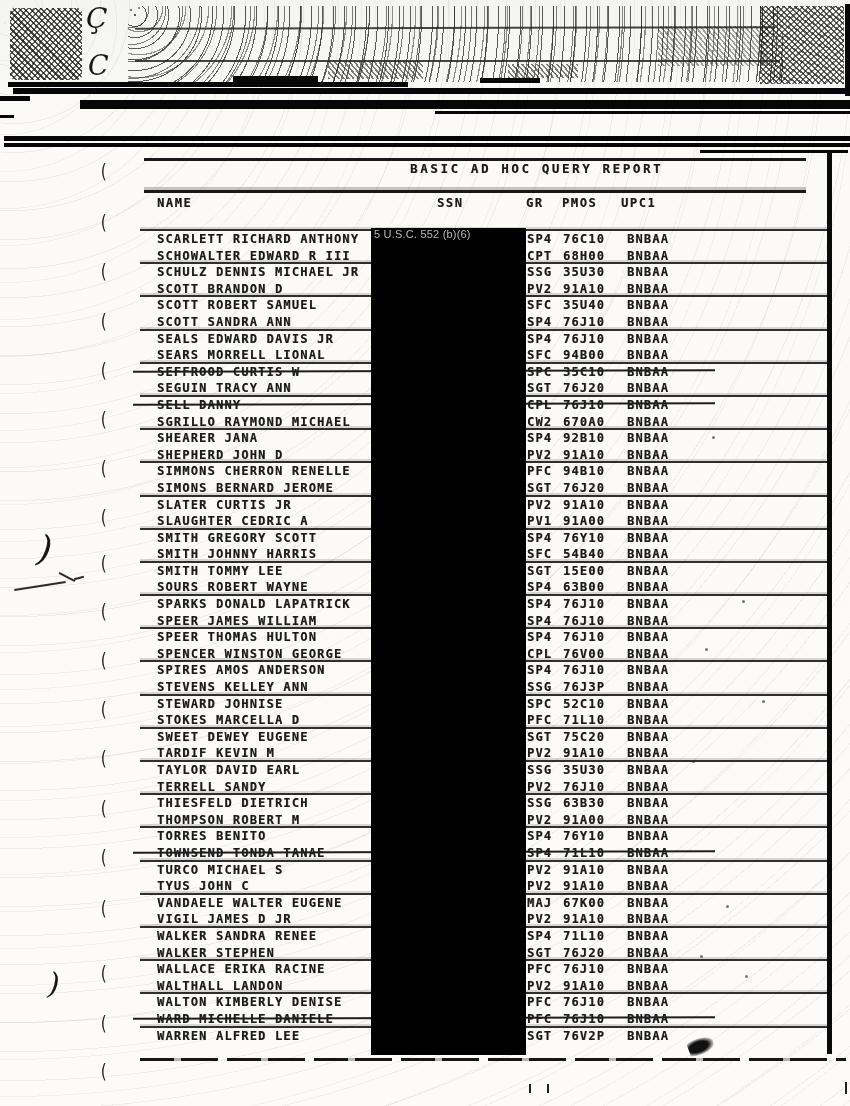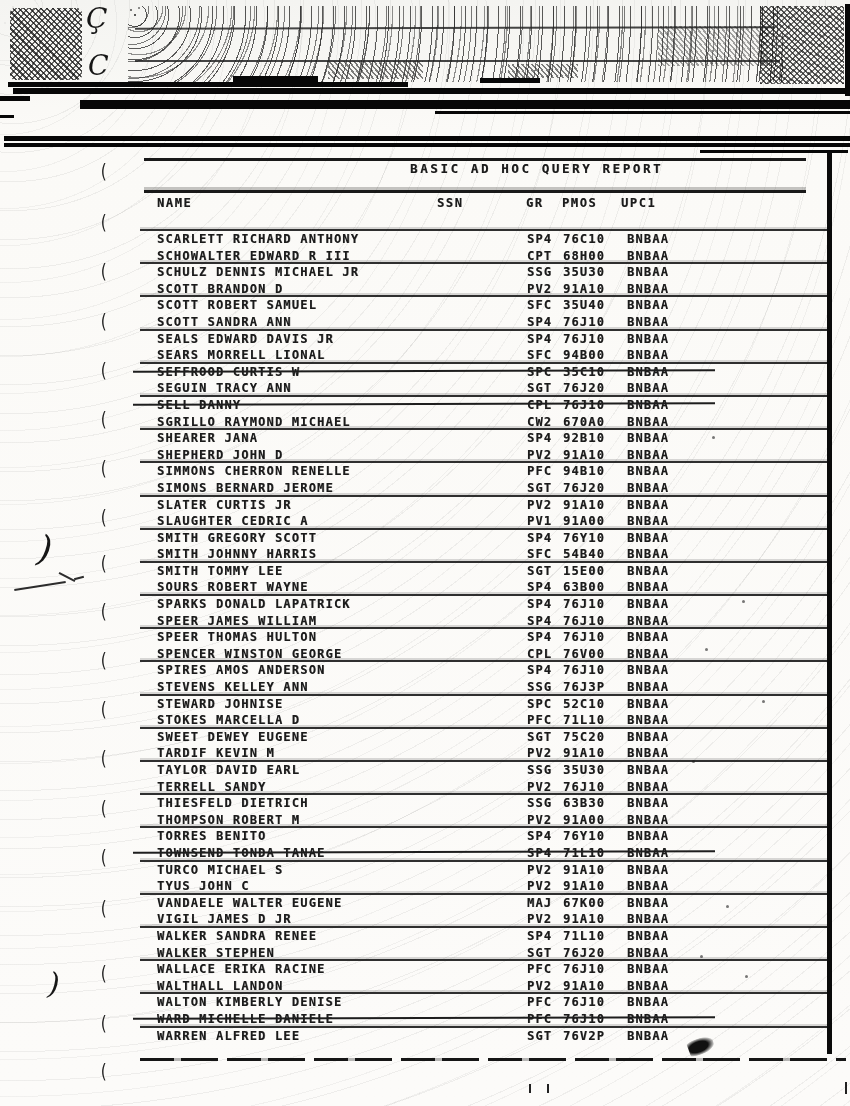--- a/index.html
+++ b/index.html
@@ -530,20 +530,23 @@
 
     <div class="row ruled">
 
       <div class="mono cell c-name">WARREN ALFRED LEE</div>
       <div class="mono cell c-gr">SGT</div>
       <div class="mono cell c-pmos">76V2P</div>
       <div class="mono cell c-upc">BNBAA</div>
     </div>
   </div>
 
+  <div class="redaction">
+    <div class="label">5 U.S.C. 552 (b)(6)</div>
+  </div>
 
   <div class="vbar-right"></div>
   <div class="bottom-dash"></div>
 
   <div class="tick" style="left:529px;top:1084px;height:9px;"></div>
   <div class="tick" style="left:547px;top:1084px;height:9px;"></div>
   <div class="tick" style="left:845px;top:1082px;height:12px;"></div>
   <div class="speck" style="left:712px;top:436px;"></div>
   <div class="speck" style="left:742px;top:600px;"></div>
   <div class="speck" style="left:705px;top:648px;"></div>

